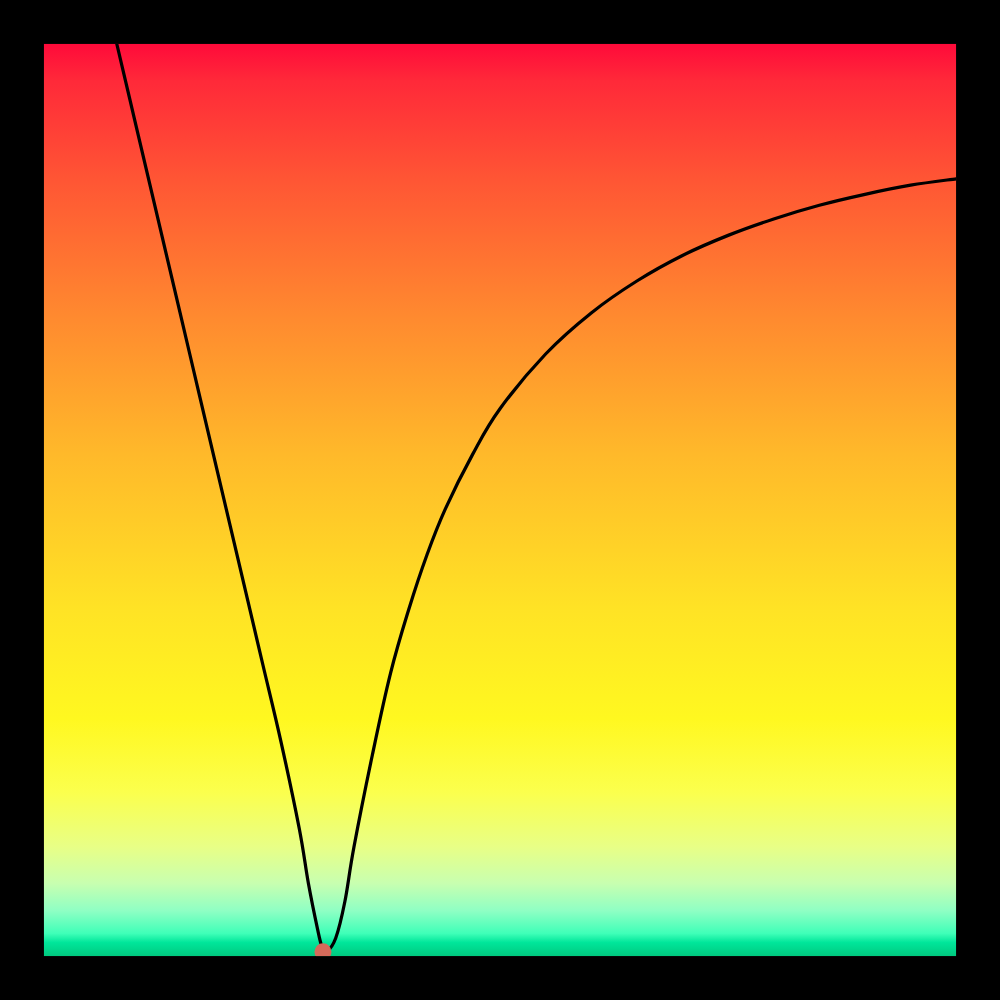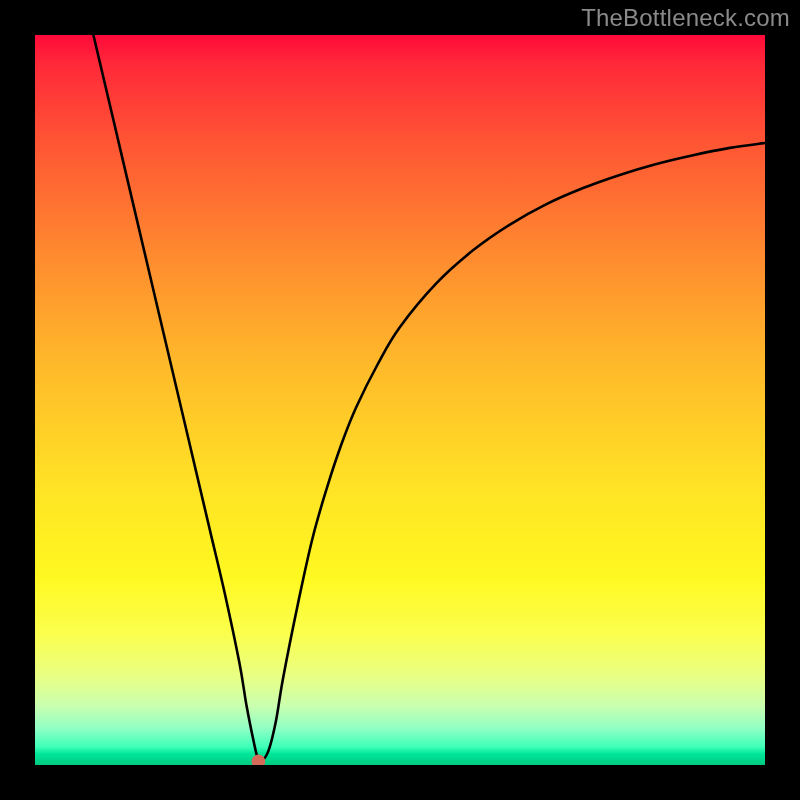--- a/index.html
+++ b/index.html
@@ -67,21 +67,20 @@
   }
   .dot {
     fill: #d46a5a;
   }
 </style>
 </head>
 <body>
 
 <div class="outer-frame">
 
-  <div class="watermark">TheBottleneck.com</div>
 
   <div class="plot-area">
     <div class="gradient-bg"></div>
     <svg class="curve-svg" viewBox="0 0 730 730" preserveAspectRatio="none">
       <path id="curve-path" fill="none" stroke="#000" stroke-width="2.6" stroke-linejoin="round" stroke-linecap="round" d="M 58.40 0.00 C 61.03 11.17, 67.74 39.71, 73.00 62.05 C 78.26 84.39, 82.34 101.76, 87.60 124.10 C 92.86 146.44, 96.94 163.81, 102.20 186.15 C 107.46 208.49, 111.54 225.86, 116.80 248.20 C 122.06 270.54, 126.14 287.91, 131.40 310.25 C 136.66 332.59, 140.74 349.96, 146.00 372.30 C 151.26 394.64, 155.34 412.01, 160.60 434.35 C 165.86 456.69, 169.94 474.06, 175.20 496.40 C 180.46 518.74, 184.54 534.80, 189.80 558.45 C 195.06 582.10, 200.46 607.43, 204.40 627.80 C 208.34 648.17, 209.07 657.15, 211.70 671.60 C 214.33 686.05, 217.03 698.90, 219.00 708.10 C 220.97 717.30, 221.34 719.42, 222.65 722.70 C 223.96 725.99, 224.33 727.66, 226.30 726.35 C 228.27 725.04, 230.97 722.63, 233.60 715.40 C 236.23 708.17, 238.27 699.34, 240.90 686.20 C 243.53 673.06, 244.26 663.42, 248.20 642.40 C 252.14 621.38, 257.54 594.37, 262.80 569.40 C 268.06 544.43, 272.14 524.72, 277.40 503.70 C 282.66 482.68, 286.74 469.68, 292.00 452.60 C 297.26 435.52, 301.34 423.25, 306.60 408.80 C 311.86 394.35, 314.63 386.75, 321.20 372.30 C 327.77 357.85, 335.22 342.95, 343.10 328.50 C 350.98 314.05, 354.49 306.45, 365.00 292.00 C 375.51 277.55, 388.36 262.00, 401.50 248.20 C 414.64 234.40, 424.86 225.86, 438.00 215.35 C 451.14 204.84, 461.36 198.08, 474.50 189.80 C 487.64 181.52, 497.86 175.93, 511.00 169.36 C 524.14 162.79, 534.36 158.56, 547.50 153.30 C 560.64 148.04, 570.86 144.50, 584.00 140.16 C 597.14 135.82, 607.36 132.76, 620.50 129.21 C 633.64 125.66, 643.86 123.34, 657.00 120.45 C 670.14 117.56, 680.36 115.38, 693.50 113.15 C 706.64 110.92, 723.43 108.96, 730.00 108.04"></path>
       <circle id="marker-dot" class="dot" r="6.8" cx="223.38" cy="726.35" fill="#d46a5a"></circle>
     </svg>
   </div>
 
 </div>

